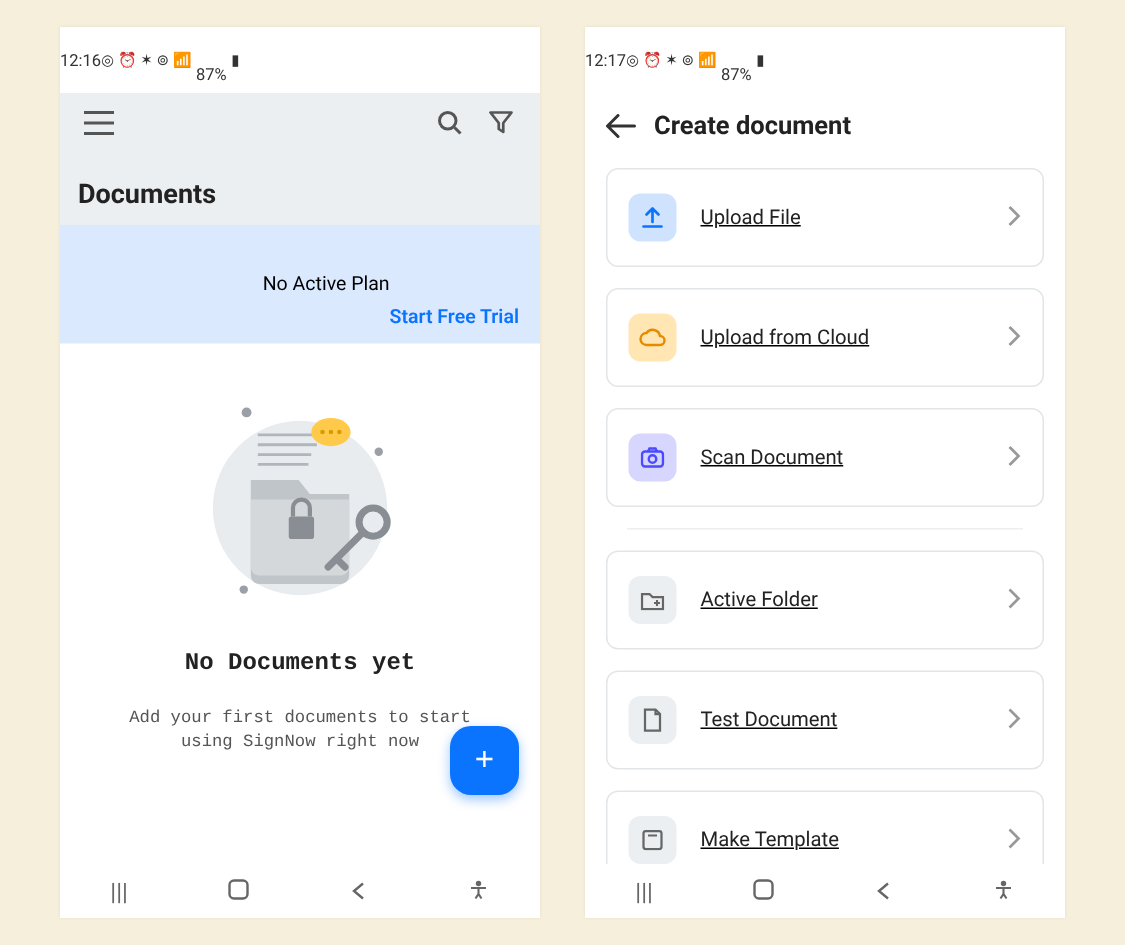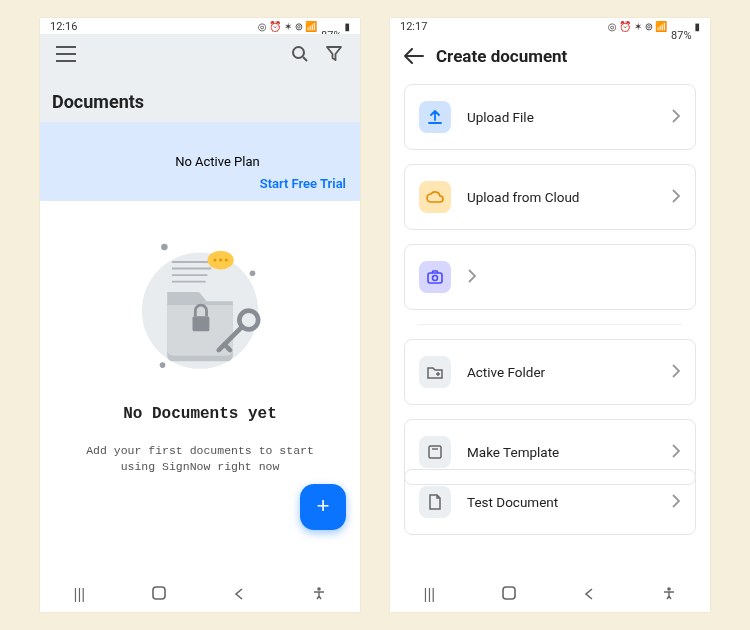--- a/index.html
+++ b/index.html
@@ -17,25 +17,25 @@
     width: 320px;
     height: 594px;
     background: #fff;
     display: flex;
     flex-direction: column;
     position: relative;
     box-shadow: 0 0 2px rgba(0,0,0,0.08);
   }
   
   .status-bar {
-    height: 16px;
-    display: flex;
-    align-items: center;
-    justify-content: space-between;
-    padding: 0 10px;
+    height: 44px;
+    display: flex;
+    align-items: center;
+    justify-content: flex-start;
+    padding: 0 0;
     font-size: 11px;
     color: #333;
   }
   .status-right { display: flex; align-items: center; gap: 3px; font-size: 10px;}
   .status-right .pct { font-size: 11px; margin-top: 19px; }
 
   
   .top-header {
     background: #eceff1;
     height: 88px;
@@ -113,20 +113,21 @@
   }
   .header2 .title { font-size: 17px; font-weight: 700; color: #222; }
 
   .options {
     padding: 0 14px;
     display: flex;
     flex-direction: column;
     gap: 14px;
     overflow: hidden;
     flex: 1;
+    text-decoration: underline;
   }
   .option {
     border: 1px solid #e3e6e8;
     border-radius: 8px;
     display: flex;
     align-items: center;
     padding: 16px 14px;
     gap: 16px;
   }
   .opt-icon {
@@ -277,63 +278,64 @@
           </svg></div>
     </div>
     <div class="option">
       <div class="opt-icon bg-purple">
         <svg width="16" height="14" viewBox="0 0 16 14">
             <rect x="1" y="3" width="14" height="10" rx="2" stroke="currentColor" stroke-width="1.6" fill="none"></rect>
             <circle cx="8" cy="8" r="2.5" stroke="currentColor" stroke-width="1.6" fill="none"></circle>
             <path d="M5 3l1-2h4l1 2" stroke="currentColor" stroke-width="1.6" fill="none"></path>
           </svg>
       </div>
+      <div class="opt-label">Scan Document</div>
       <div class="opt-chev"><svg width="10" height="14">
             <path d="M2 1l6 6-6 6" stroke="#999" stroke-width="1.8" fill="none"></path>
           </svg></div>
     </div>
 
     <div class="divider"></div>
 
     <div class="option">
       <div class="opt-icon bg-gray">
         <svg width="16" height="14" viewBox="0 0 16 14">
             <path d="M1 3h5l2 2h7v8H1z" stroke="currentColor" stroke-width="1.5" fill="none"></path>
             <path d="M11 7v4M9 9h4" stroke="currentColor" stroke-width="1.4"></path>
           </svg>
       </div>
       <div class="opt-label">Active Folder</div>
+      <div class="opt-chev"><svg width="10" height="14">
+            <path d="M2 1l6 6-6 6" stroke="#999" stroke-width="1.8" fill="none"></path>
+          </svg></div>
+    </div>
+    <div class="option">
+      <div class="opt-icon bg-gray">
+        <svg width="14" height="16" viewBox="0 0 14 16">
+            <path d="M2 1h7l3 3v11H2z" stroke="currentColor" stroke-width="1.5" fill="none"></path>
+            <path d="M9 1v3h3" stroke="currentColor" stroke-width="1.5" fill="none"></path>
+          </svg>
+      </div>
+      <div class="opt-label">Test Document</div>
       <div class="opt-chev"><svg width="10" height="14">
             <path d="M2 1l6 6-6 6" stroke="#999" stroke-width="1.8" fill="none"></path>
           </svg></div>
     </div>
     <div class="option" style="margin-bottom:-30px;">
       <div class="opt-icon bg-gray">
         <svg width="14" height="14" viewBox="0 0 14 14">
             <rect x="1" y="1" width="12" height="12" rx="1.5" stroke="currentColor" stroke-width="1.5" fill="none"></rect>
             <path d="M4 4h6" stroke="currentColor" stroke-width="1.4"></path>
           </svg>
       </div>
       <div class="opt-label">Make Template</div>
       <div class="opt-chev"><svg width="10" height="14">
             <path d="M2 1l6 6-6 6" stroke="#999" stroke-width="1.8" fill="none"></path>
           </svg></div>
     </div>
-    <div class="option">
-      <div class="opt-icon bg-gray">
-        <svg width="14" height="16" viewBox="0 0 14 16">
-            <path d="M2 1h7l3 3v11H2z" stroke="currentColor" stroke-width="1.5" fill="none"></path>
-            <path d="M9 1v3h3" stroke="currentColor" stroke-width="1.5" fill="none"></path>
-          </svg>
-      </div>
-      <div class="opt-label">Test Document</div>
-      <div class="opt-chev"><svg width="10" height="14">
-            <path d="M2 1l6 6-6 6" stroke="#999" stroke-width="1.8" fill="none"></path>
-          </svg></div>
-    </div>
   </div>
   <div class="nav-bar" style="background:#fff; z-index:2;">
     <span>|||</span>
     <span><svg width="14" height="14">
           <rect x="1" y="1" width="12" height="12" rx="3" stroke="#666" stroke-width="1.6" fill="none"></rect>
         </svg></span>
     <span><svg width="12" height="12">
           <path d="M9 1 L3 6 L9 11" stroke="#666" stroke-width="1.6" fill="none"></path>
         </svg></span>
     <span><svg width="14" height="14">

